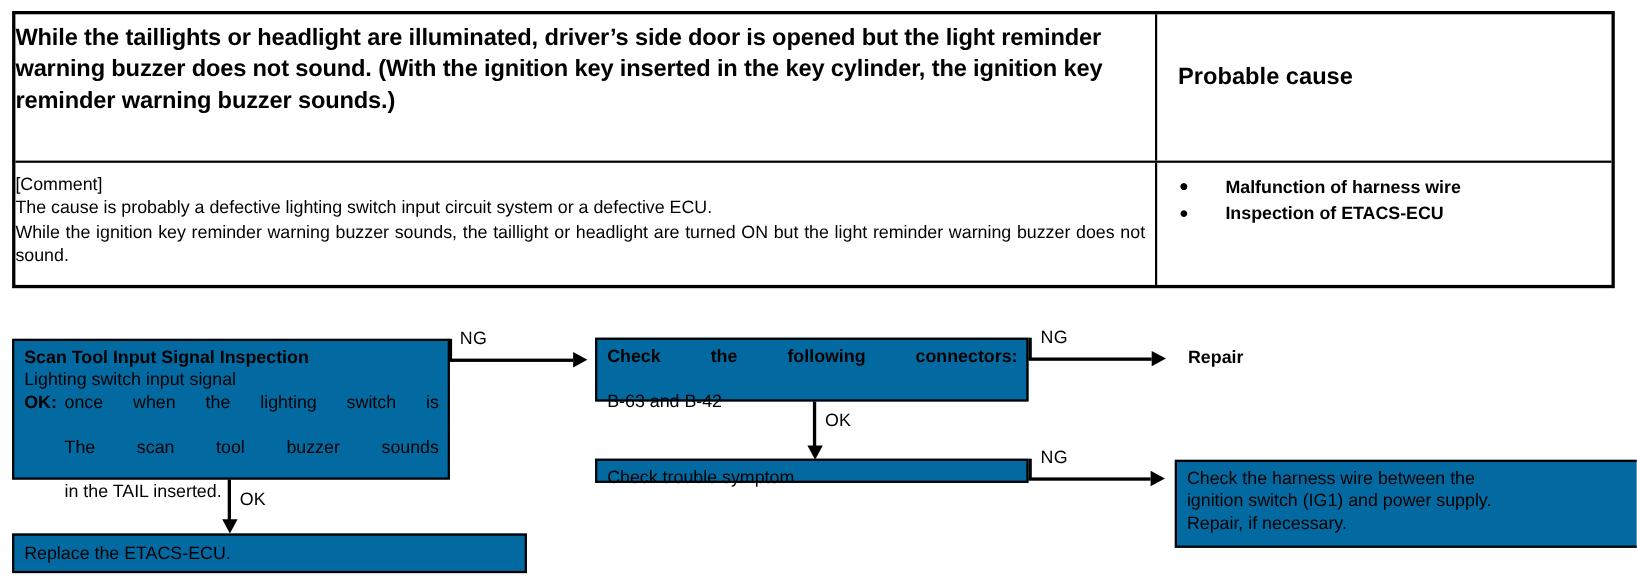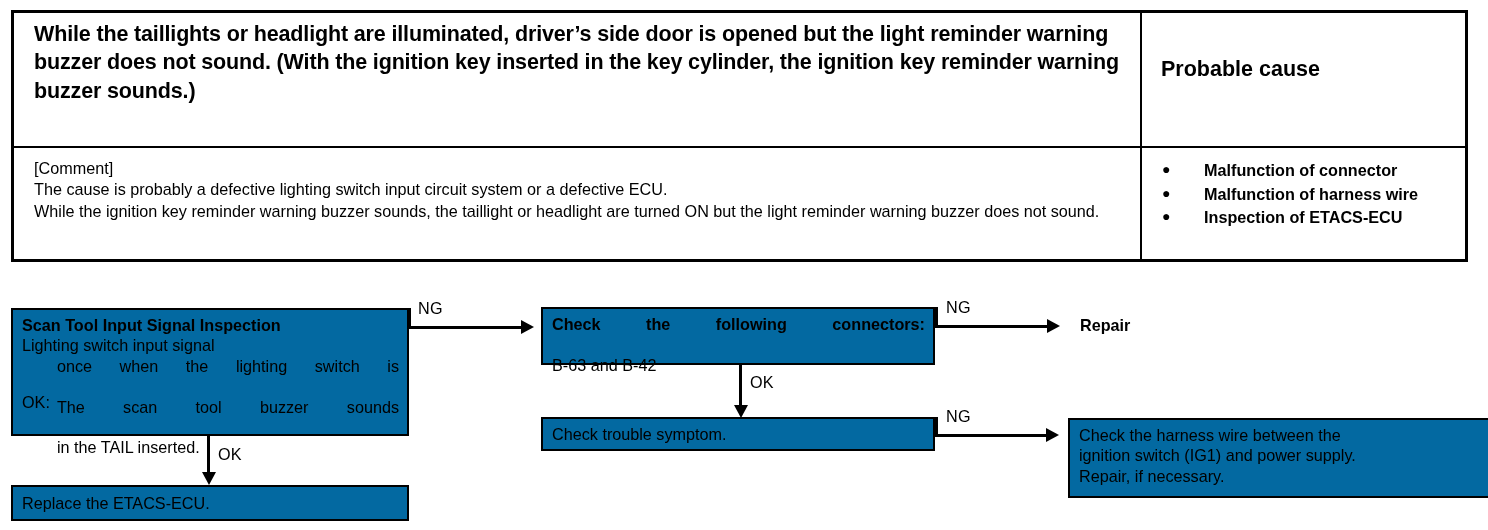--- a/index.html
+++ b/index.html
@@ -36,23 +36,23 @@
   }
   .sym-row.top {
     height: 135px;
     border-bottom: 2px solid #000;
   }
   .sym-row.bottom {
     height: 111px;
   }
   .sym-cell-left {
     box-sizing: border-box;
-    width: 1128px;
+    width: 1038px;
     border-right: 2px solid #000;
-    padding: 7px 9px 4px 20px;
+    padding: 7px 9px 4px 0;
   }
   .sym-cell-right {
     box-sizing: border-box;
     flex: 1;
     padding: 7px 9px 4px 12px;
   }
   .sym-title {
     font-size: 21.5px;
     font-weight: bold;
     line-height: 1.315;
@@ -123,49 +123,48 @@
   #box-scan {
     left: 11px;
     top: 308px;
     width: 398px;
     height: 128px;
   }
   #box-scan .ok-row {
     display: flex;
   }
   #box-scan .ok-lbl {
-    font-weight: normal;
+    font-weight: bold;
     flex: 0 0 auto;
     padding-right: 7px;
-    margin-top: 36px;
   }
   #box-scan .ok-txt {
     flex: 1 1 auto;
   }
 
   #box-replace {
     left: 11px;
     top: 485px;
-    width: 398px;
+    width: 468px;
     height: 36px;
     padding-top: 6px;
   }
 
   #box-conn {
     left: 541px;
     top: 307px;
     width: 394px;
     height: 58px;
   }
 
   #box-sympt {
     left: 541px;
     top: 417px;
     width: 394px;
-    height: 34px;
+    height: 22px;
     padding-top: 5px;
   }
 
   #box-harness {
     left: 1068px;
     top: 418px;
     width: 450px;
     height: 80px;
   }
 
@@ -230,21 +229,20 @@
         <div class="comment-block">
           <div class="lead">[Comment]</div>
           <div class="just">The cause is probably a defective lighting switch input circuit system or a defective ECU.</div>
           <div class="just">While the ignition key reminder warning buzzer sounds, the taillight or headlight are turned ON but the light reminder warning buzzer does not sound.</div>
         </div>
       </div>
       <div class="sym-cell-right">
         <ul class="cause-list">
           <li>
             <span class="bullet">●</span>
-            <span>Malfunction of connector</span>
           </li>
           <li>
             <span class="bullet">●</span>
             <span>Malfunction of harness wire</span>
           </li>
           <li>
             <span class="bullet">●</span>
             <span>Inspection of ETACS-ECU</span>
           </li>
         </ul>

